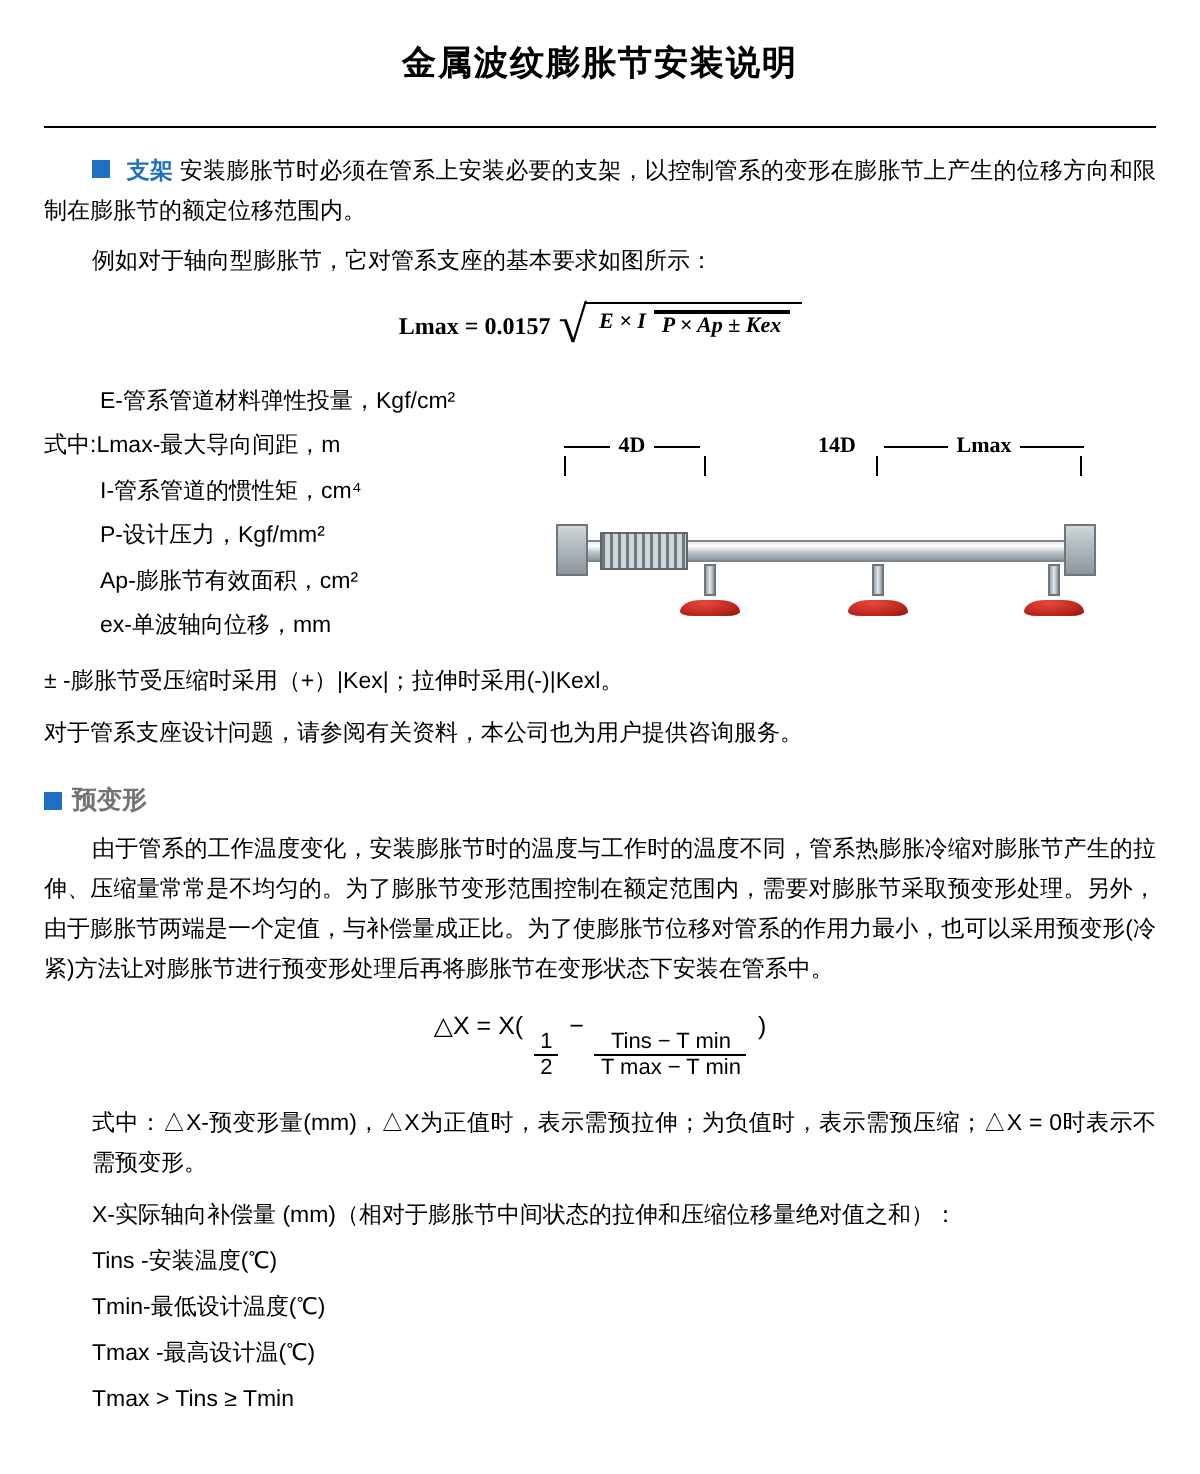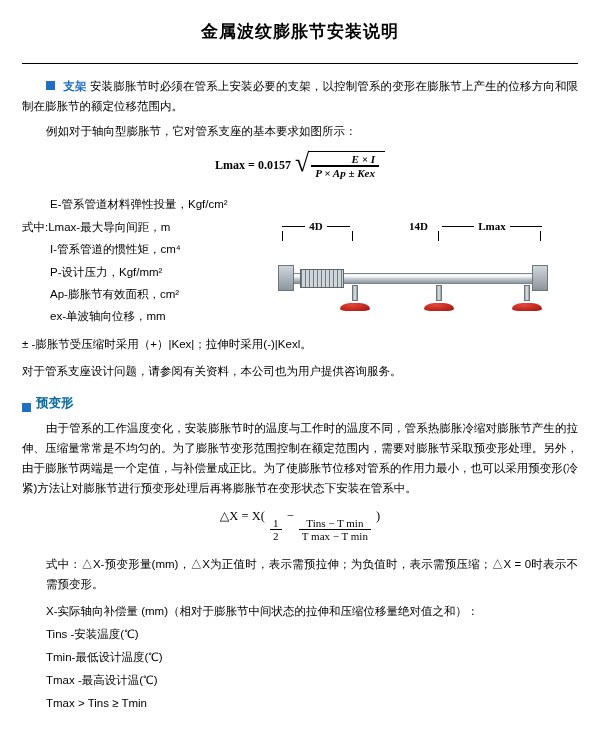--- a/index.html
+++ b/index.html
@@ -23,26 +23,26 @@
     letter-spacing: 1px;
     margin: 6px 0 20px 0;
     font-family: "Liberation Serif", serif;
   }
   .title-rule {
     border: 0;
     border-top: 1.5px solid #000;
     margin: 4px 0 12px 0;
   }
   .sec-head {
-    color: #0369a1;
+    color: #737373;
     font-weight: bold;
     font-size: 12.5px;
     margin: 14px 0 6px 0;
     display: flex;
-    align-items: flex-end;
+    align-items: center;
     gap: 5px;
   }
   .sec-head .bullet {
     display: inline-block;
     width: 9px;
     height: 9px;
     background: #1f6fc4;
   }
   .inline-head {
     color: #1f6fc4;
@@ -69,22 +69,21 @@
   .formula {
     font-family: "Liberation Serif", serif;
     font-size: 12px;
     font-weight: bold;
     display: flex;
     align-items: center;
     gap: 4px;
   }
   .frac {
     display: inline-flex;
-    flex-direction: column;
-    align-items: flex-end;
+    align-items: flex-start;
     vertical-align: middle;
     font-style: italic;
   }
   .frac .num { padding: 0 4px; font-size: 11px; }
   .frac .den { padding: 0 4px; font-size: 11px; border-top: 2px solid #000000; }
   .sqrt {
     display: inline-flex;
     align-items: stretch;
   }
   .sqrt .radical {
@@ -177,21 +176,21 @@
     background: radial-gradient(ellipse at 40% 20%, #e9473a 0%, #b5231a 70%, #7e1511 100%);
   }
   .anchor-block {
     position: absolute;
     top: 18px;
     width: 16px; height: 26px;
     background: linear-gradient(to bottom,#cfd6da,#8c969c);
     border: 1px solid #6d767c;
   }
   .center-formula { text-align: center; margin: 10px 0 12px; }
-  .math { font-family: Liberation Serif, serif; font-size: 12.5px; }
+  .math { font-family: Liberation Sans, sans-serif; font-size: 12.5px; }
   .mfrac {
     display: inline-flex;
     flex-direction: column;
     align-items: center;
     vertical-align: -0.55em;
     margin: 0 2px;
   }
   .mfrac > span { padding: 0 3px; font-size: 11px; }
   .mfrac > span.d { border-top: 1px solid #000; }
   .tight-list { font-size: 11.5px; line-height: 2.0; margin: 4px 0 0 0; }

